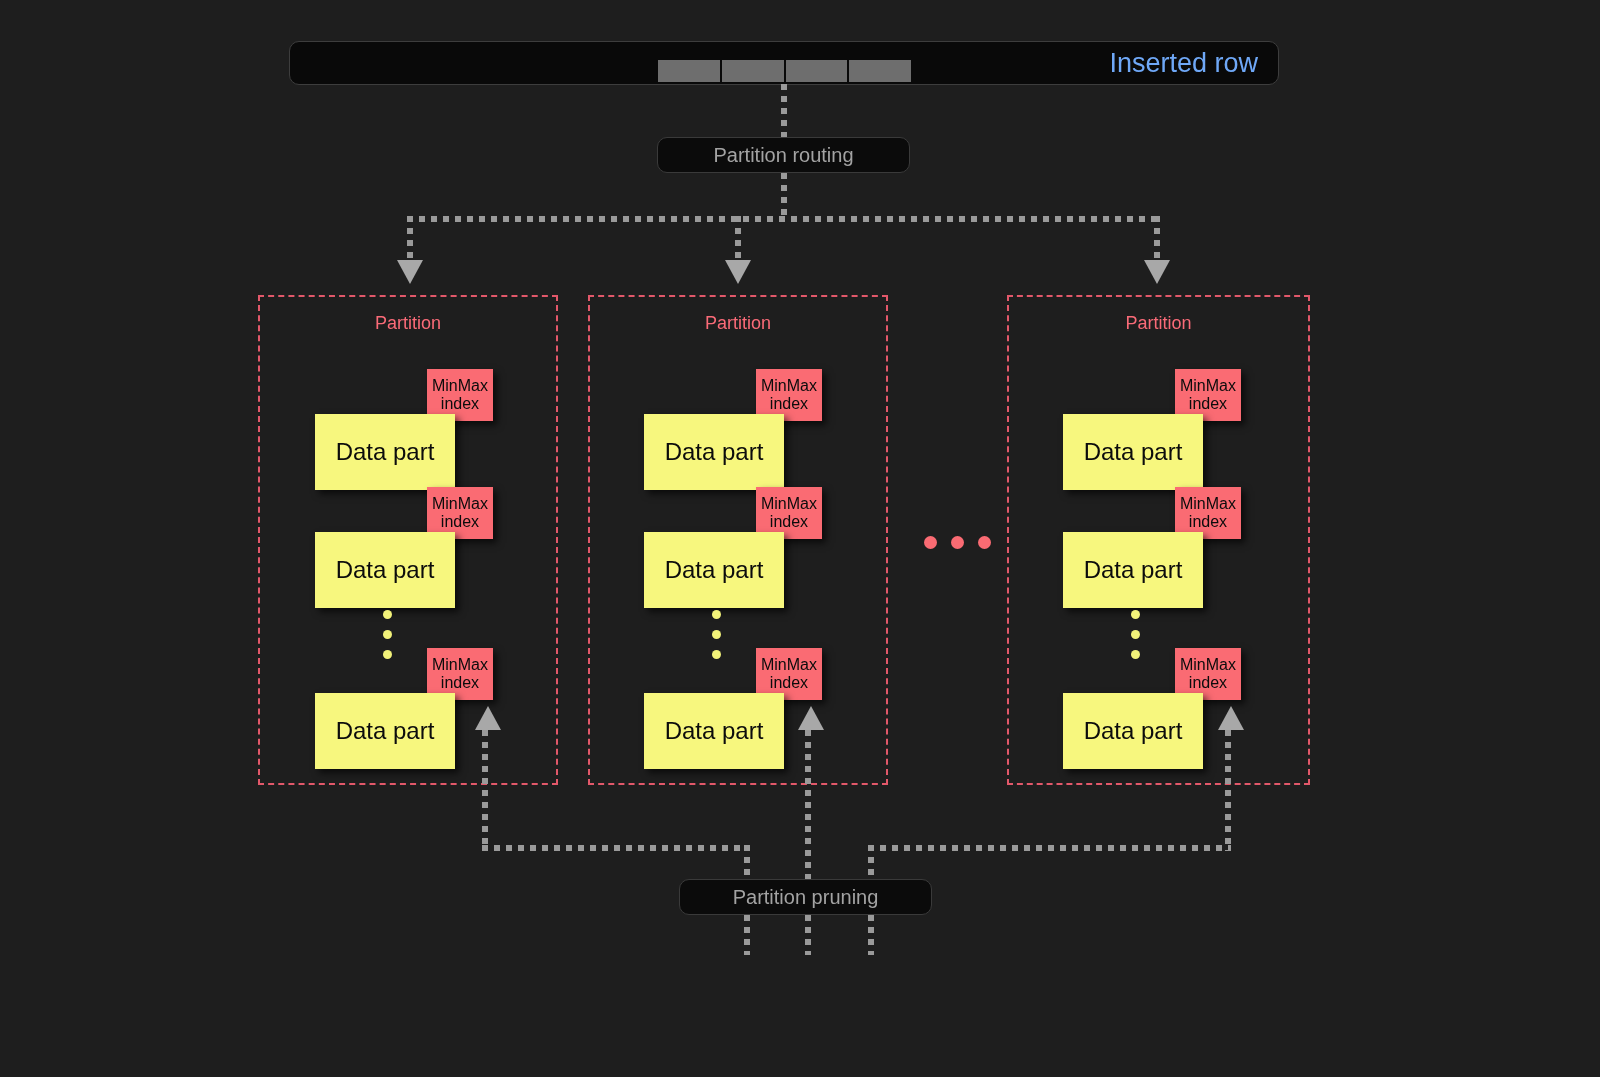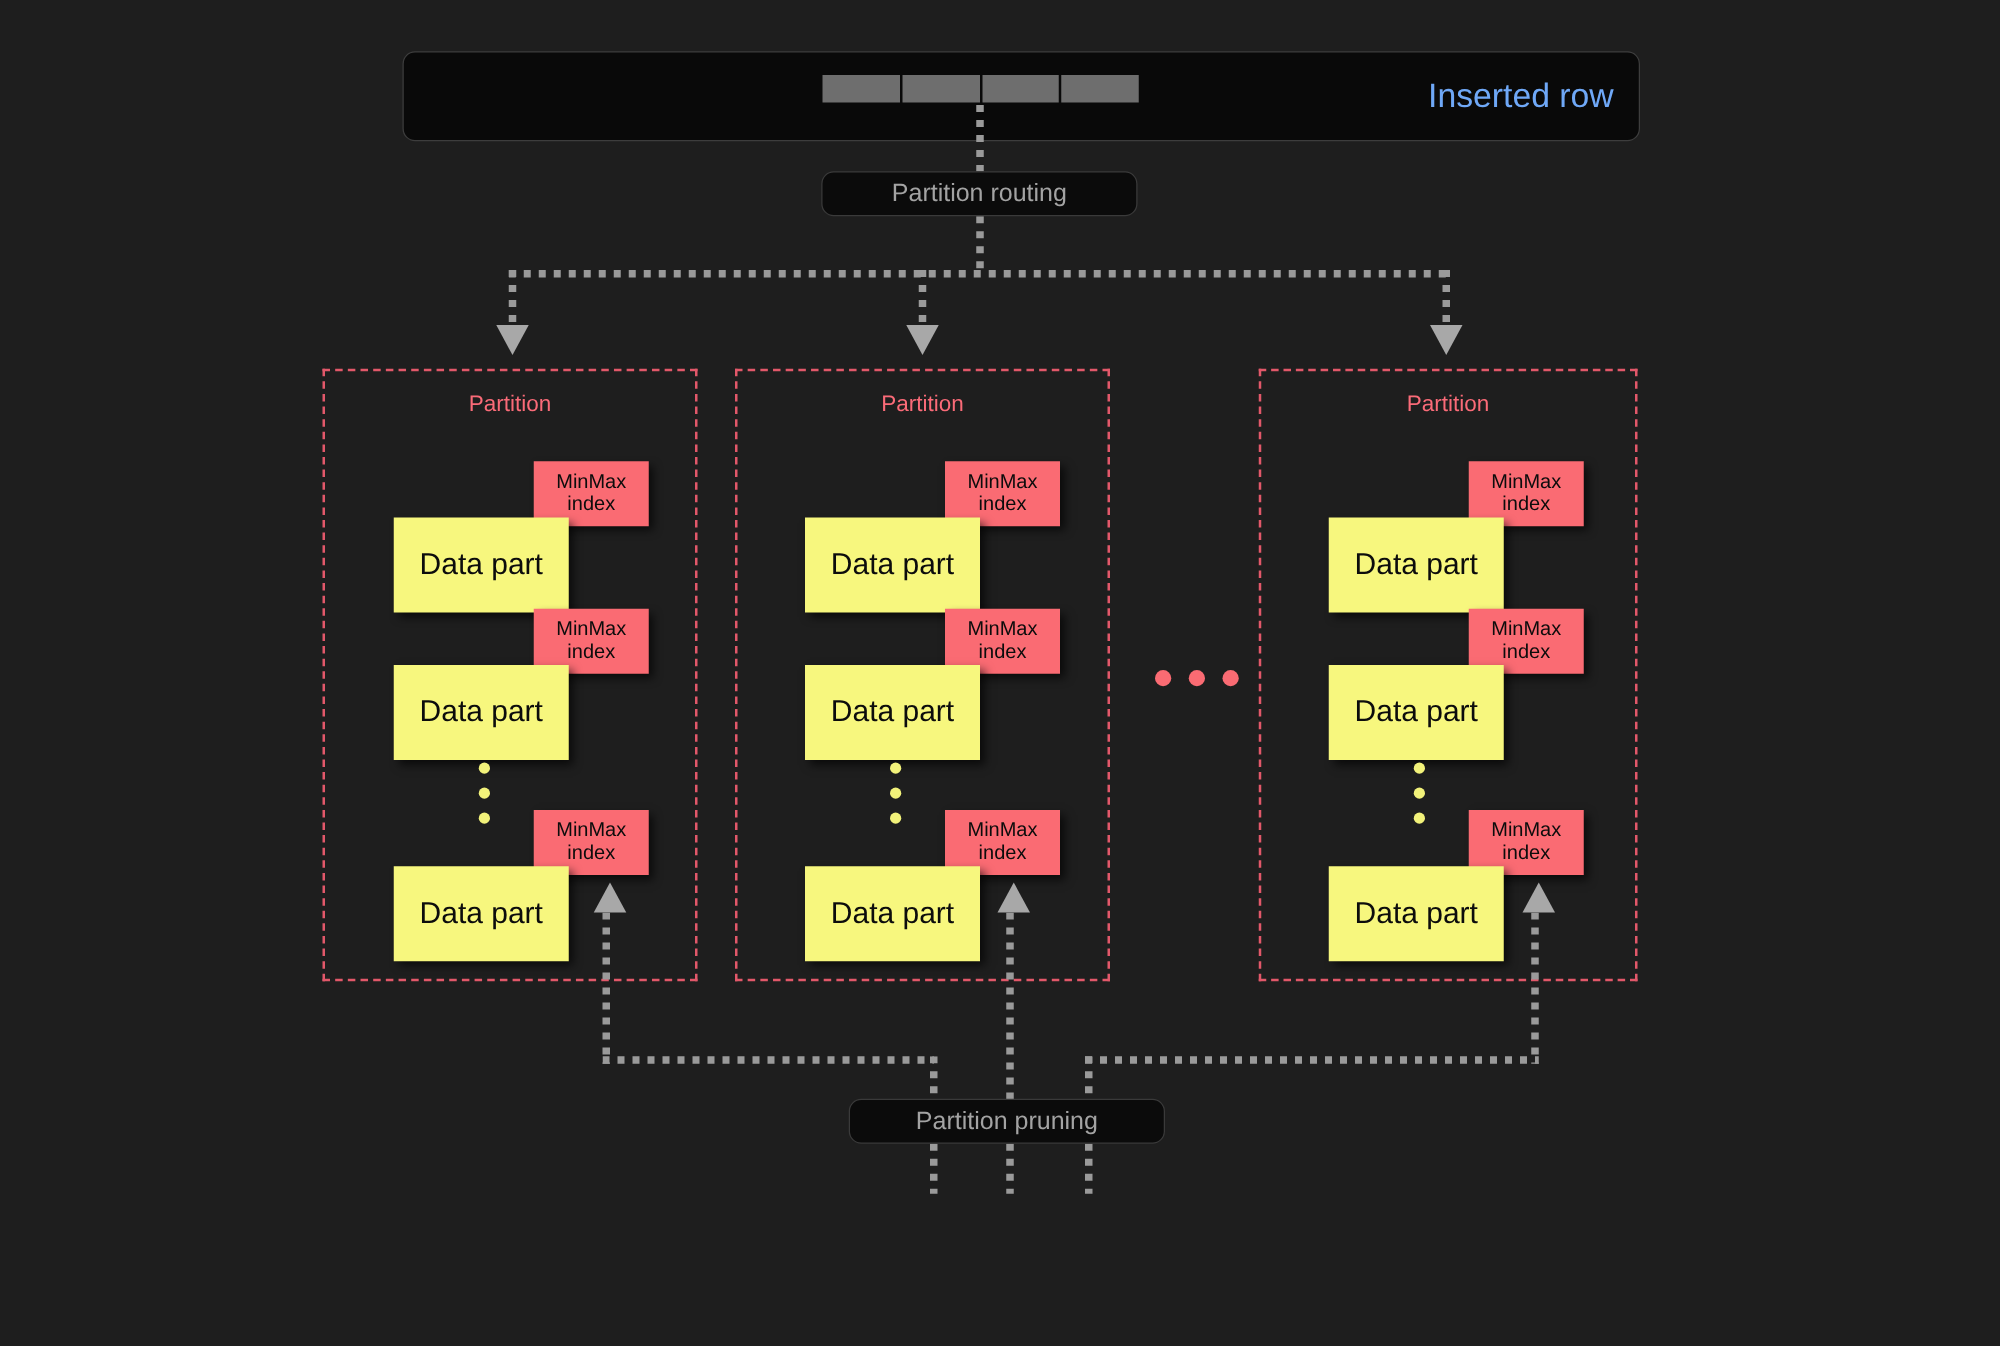--- a/index.html
+++ b/index.html
@@ -23,22 +23,21 @@
     border: 1px solid #3d3d3d;
     border-radius: 10px;
     box-sizing: border-box;
   }
 
   
   #inserted-row-panel {
     left: 289px;
     top: 41px;
     width: 990px;
-    height: 72px;
-    margin-left: 33px;
+    height: 44px;
   }
   #inserted-row-label {
     position: absolute;
     right: 20px;
     top: 50%;
     transform: translateY(-50%);
     color: #6fa8f7;
     font-size: 27px;
     white-space: nowrap;
   }
@@ -151,21 +150,21 @@
     display: flex;
     align-items: center;
     justify-content: center;
     box-shadow: 4px 4px 7px rgba(0,0,0,0.65);
     box-sizing: border-box;
   }
   .minmax {
     position: absolute;
     left: 112px;
     top: 0;
-    width: 92px;
+    width: 66px;
     height: 52px;
     background: #fa6b73;
     color: #0c0c0c;
     font-size: 16px;
     line-height: 1.15;
     text-align: center;
     display: flex;
     align-items: center;
     justify-content: center;
     box-shadow: 4px 4px 7px rgba(0,0,0,0.65);

